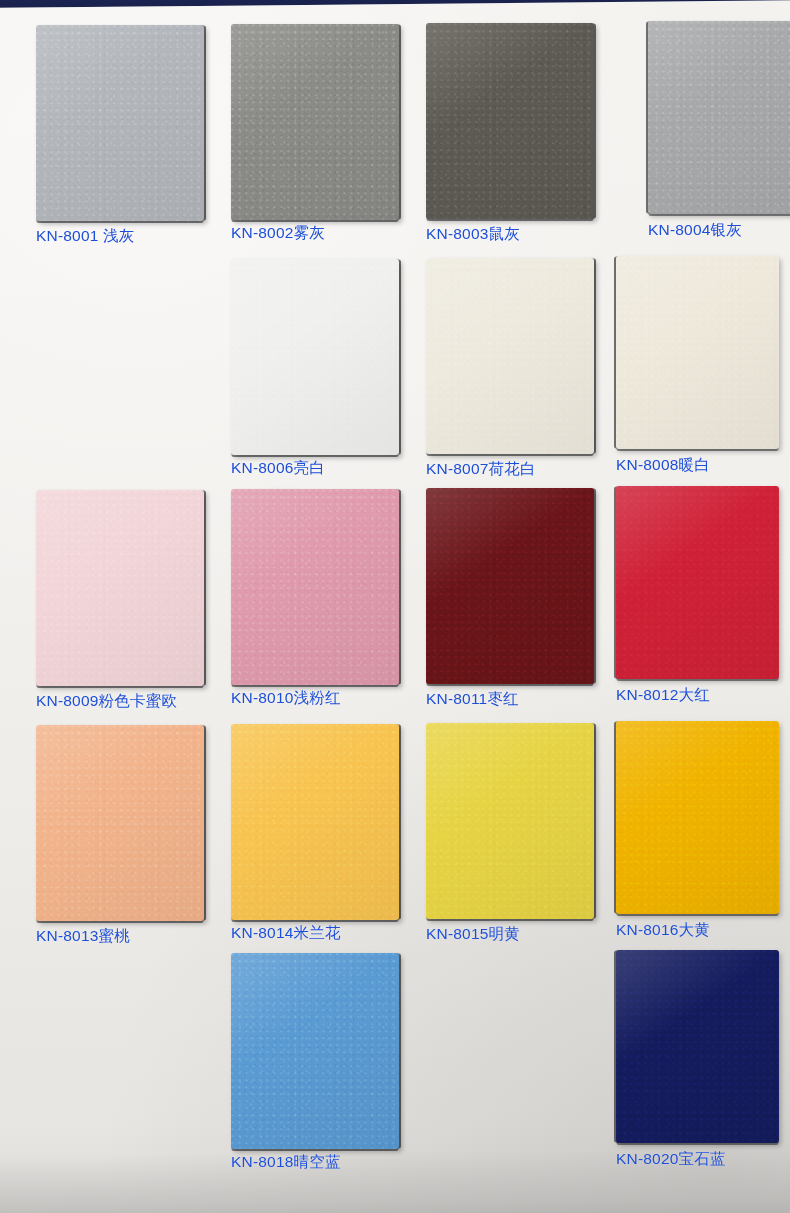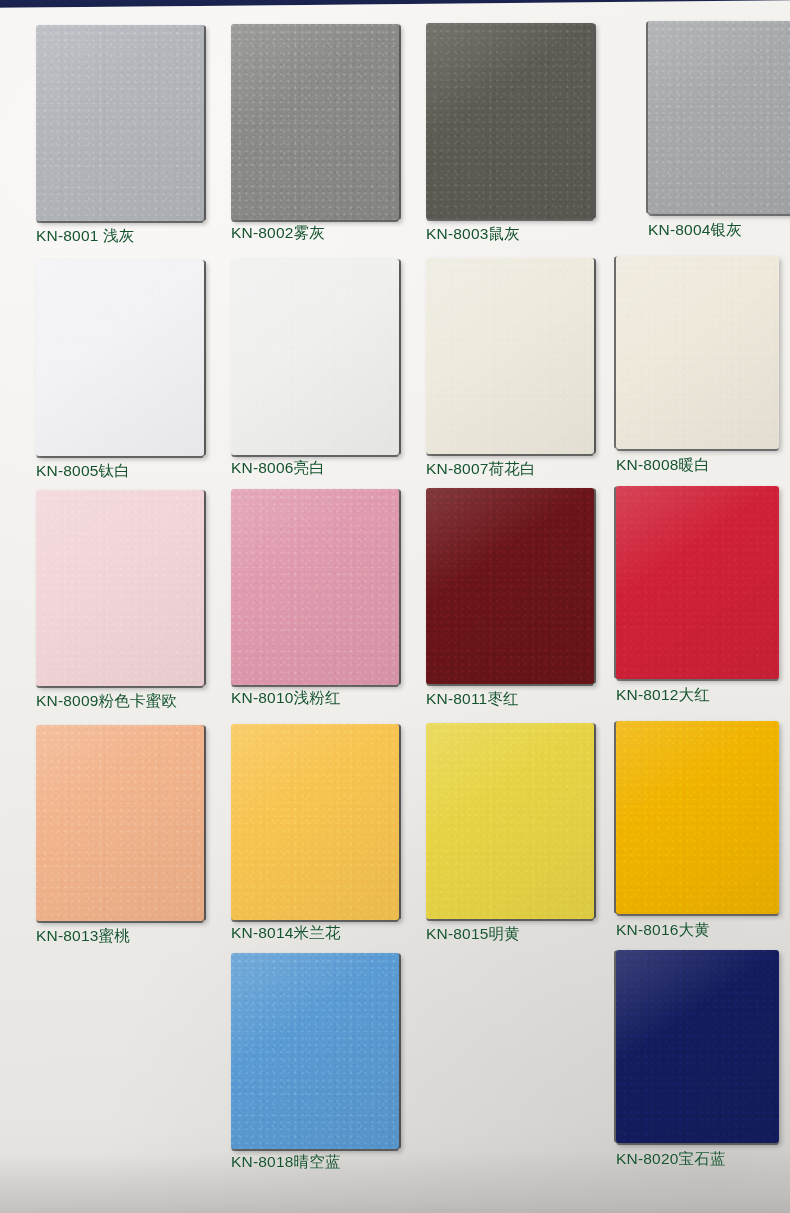--- a/index.html
+++ b/index.html
@@ -79,21 +79,21 @@
   .swatch .sheen{
     position:absolute;inset:0;
     background:linear-gradient(145deg,rgba(255,255,255,.16) 0%,rgba(255,255,255,0) 38%,rgba(0,0,0,.05) 100%);
   }
 
   .label{
     position:absolute;
     left:22px;top:207px;
     font-size:15.5px;
     letter-spacing:.2px;
-    color:#14532d;
+    color:#1d4ed8;
     white-space:nowrap;
     text-shadow:0 0 1px rgba(255,255,255,.5);
   }
 
   
   .c0 .swatch{top:6px;}  .c0 .label{top:207px;}
   .c1 .swatch{top:5px;}  .c1 .label{top:204px;}
   .c2 .swatch{top:4px;}  .c2 .label{top:205px;}
   .c3 .swatch{top:2px;width:163px;height:193px;} .c3 .label{top:201px;}
   .c3 .swatch{
@@ -135,27 +135,20 @@
       </div>
       <div class="cell c3" style="left: 612px;">
         <div class="swatch" style="background: rgb(168, 169, 171);">
           <div class="tex"></div>
           <div class="sheen"></div>
         </div>
         <div class="label">KN-8004银灰</div>
       </div>
     </div>
     <div class="row" style="top: 262px;">
-      <div class="cell c0" style="left: 0px;">
-        <div class="swatch" style="background: rgb(243, 243, 246);">
-          <div class="tex"></div>
-          <div class="sheen"></div>
-        </div>
-        <div class="label">KN-8005钛白</div>
-      </div>
       <div class="cell c1" style="left: 195px;">
         <div class="swatch" style="background: rgb(240, 241, 239);">
           <div class="tex"></div>
           <div class="sheen"></div>
         </div>
         <div class="label">KN-8006亮白</div>
       </div>
       <div class="cell c2" style="left: 390px;">
         <div class="swatch" style="background: rgb(238, 234, 222);">
           <div class="tex"></div>

